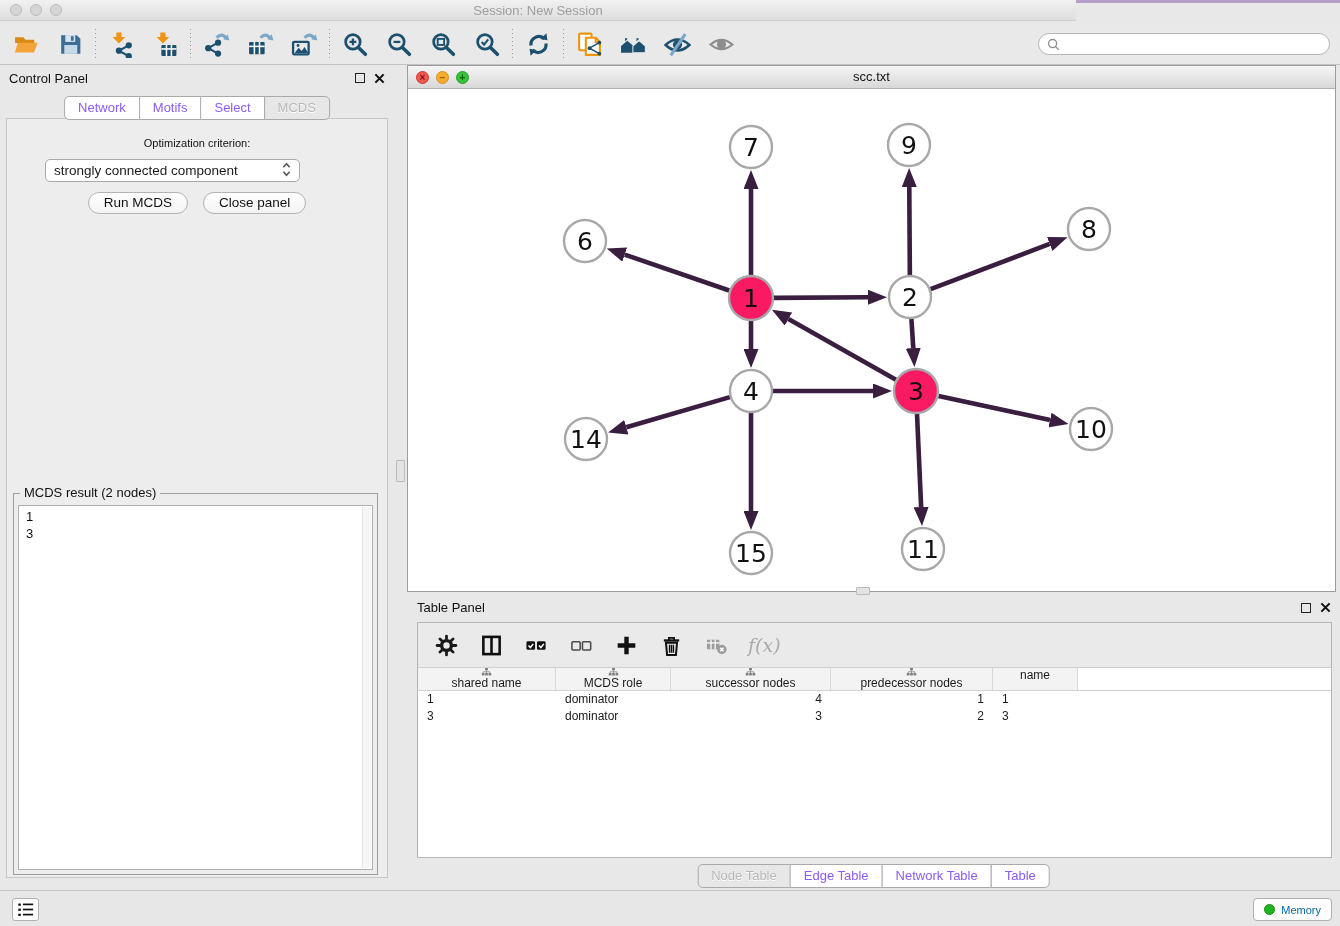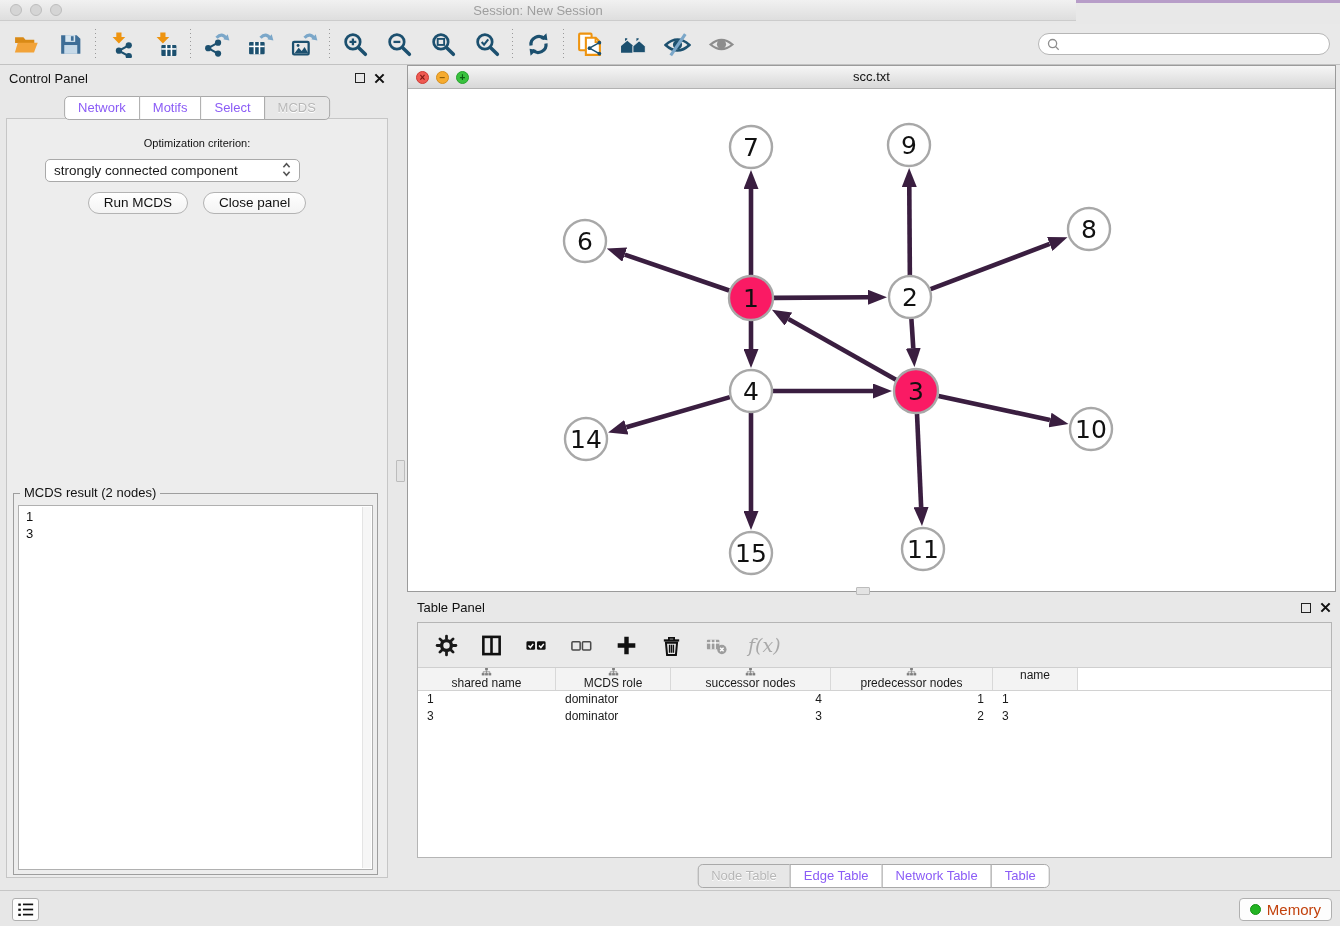--- a/index.html
+++ b/index.html
@@ -92,21 +92,21 @@
   .tbl-cell { font-size:12px; padding:1px 9px 0; white-space:nowrap; overflow:hidden; }
   .tp-tabs { position:absolute; top:269px; left:50%; transform:translateX(-50%); display:flex; }
   
   .status-bar { position:absolute; left:0; top:890px; width:1340px; height:36px;
     background:#e7e7e7; border-top:1px solid #c6c6c6; }
   .list-btn { position:absolute; left:12px; top:7px; width:27px; height:23px; background:#fdfdfd;
     border:1px solid #b0b0b0; border-radius:3px; display:flex; align-items:center; justify-content:center; }
   .memory-btn { position:absolute; right:8px; top:7px; height:23px; background:#fdfdfd;
     border:1px solid #b0b0b0; border-radius:4px; display:flex; align-items:center; gap:6px; padding:0 10px; }
   .mem-dot { width:11px; height:11px; border-radius:50%; background:#22b322; border:1px solid #149114; }
-  .memory-btn span.lbl { font-size:15px; color:#c2410c; }
+  .memory-btn span.lbl { font-size:11px; color:#0369a1; }
 </style>
 </head>
 <body>
 
 <div class="purple-strip"></div>
 <div class="titlebar">
   <div class="traffic">
     <span class="dot"></span>
     <span class="dot"></span>
     <span class="dot"></span>

